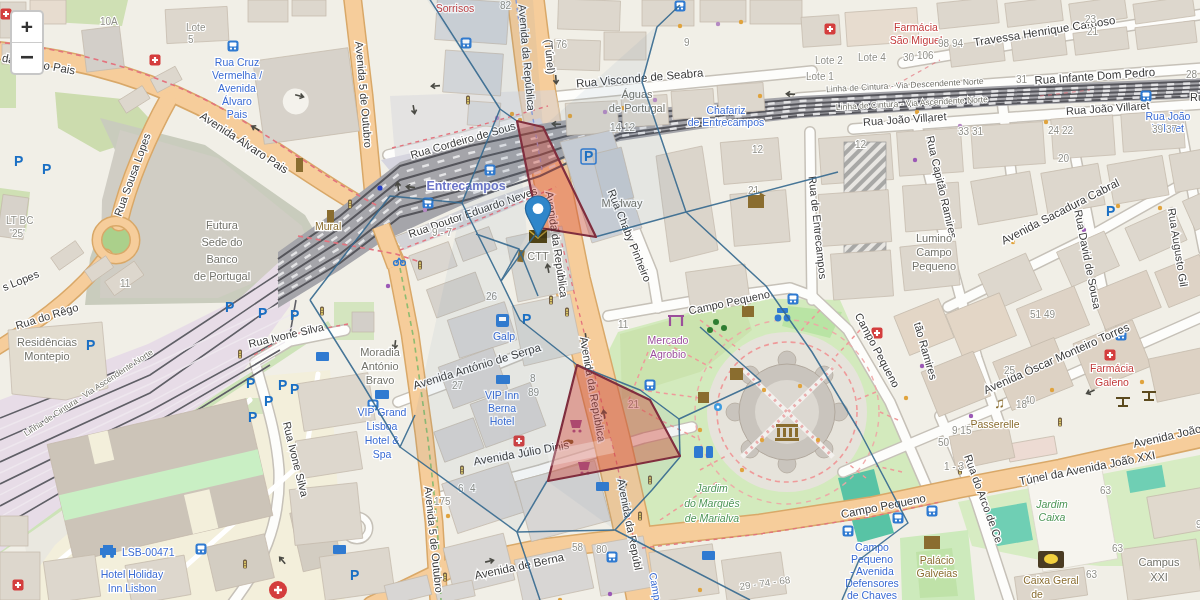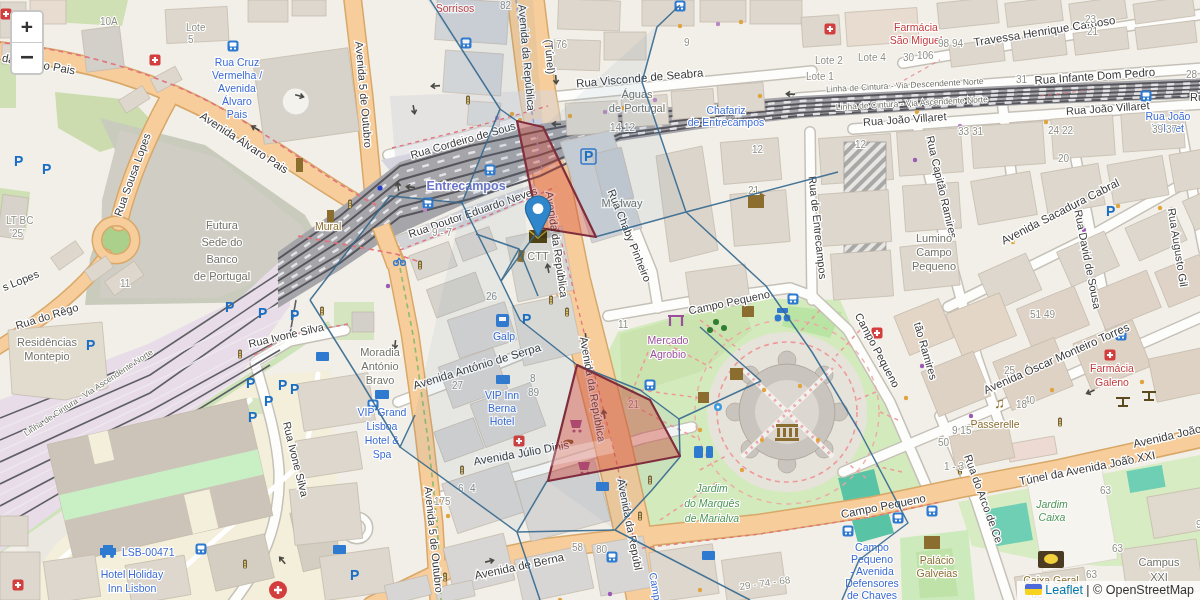--- a/index.html
+++ b/index.html
@@ -1087,16 +1087,13 @@
 </g>
 </svg>
 
 <div style="position:absolute;left:10px;top:10px;width:30px;height:61px;background:#fff;border:2px solid rgba(0,0,0,0.22);border-radius:5px;z-index:5">
 
 <div style="height:30px;line-height:30px;text-align:center;font-size:21px;font-weight:bold;color:#333;border-bottom:1px solid #ccc">+</div>
 
 <div style="height:29px;line-height:27px;text-align:center;font-size:24px;font-weight:bold;color:#333">−</div>
 </div>
 
-<div style="position:absolute;right:0;bottom:0;height:19px;background:rgba(255,255,255,0.82);padding:0 6px 0 8px;font-size:12.5px;line-height:19px;color:#333;z-index:5">
-<span style="display:inline-block;width:17px;height:11px;vertical-align:-1px;background:linear-gradient(#4e69d8 50%,#f7d21e 50%);border-radius:2px"></span> <span style="color:#0078A8">Leaflet</span> | © OpenStreetMap
 </div>
-</div>
 
 </body></html>

